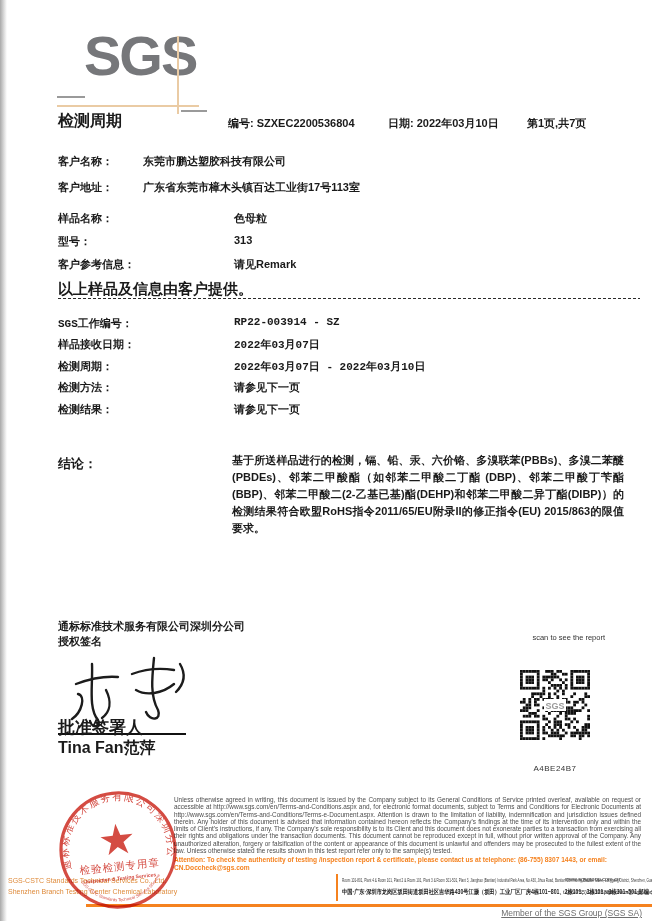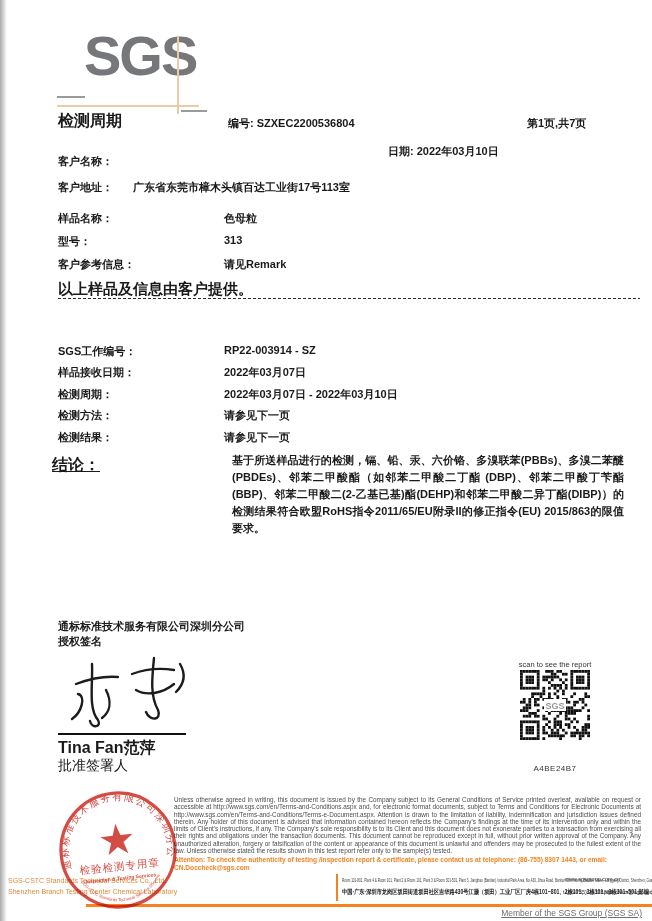--- a/index.html
+++ b/index.html
@@ -14,50 +14,50 @@
   .logo-text{left:84px;top:28px;font-size:56px;font-weight:bold;color:#76777a;
     letter-spacing:-2px;line-height:1;}
   .logo-gray-dash{left:57px;top:96px;width:28px;height:2px;background:#9a9a9a;}
   .logo-tan-h{left:57px;top:105px;width:142px;height:2px;background:#eacba4;}
   .logo-tan-v{left:177px;top:36px;width:2px;height:78px;background:#eacba4;}
   .logo-gray-dash2{left:181px;top:110px;width:26px;height:2px;background:#9a9a9a;}
   
   .report-title{left:58px;top:111px;font-size:16px;font-weight:bold;}
   .hdr{font-size:11px;font-weight:600;}
   .hdr-no{left:228px;top:116px;}
-  .hdr-date{left:388px;top:116px;margin-top:28px;}
+  .hdr-date{left:388px;top:116px;}
   .hdr-page{left:527px;top:116px;}
   
   .rows{display:flex;flex-direction:column;font-size:11px;font-weight:600;}
-  .rows .info-row{display:flex;}
+  .rows .info-row{display:flex;gap:10px;}
   #client-rows{left:58px;top:154px;}
   #client-rows .info-row{height:26px;}
   #client-rows .lbl{width:75px;}
   #sample-rows{left:58px;top:211px;}
   #sample-rows .info-row{height:23px;}
   #sample-rows .lbl{width:166px;}
-  #sgs-rows{left:58px;top:344px;}
+  #sgs-rows{left:58px;top:316px;font-family:Liberation Mono, monospace;}
   #sgs-rows .info-row{height:21.4px;}
   #sgs-rows .lbl{width:166px;}
   .client-note{left:58px;top:280px;font-size:15px;font-weight:600;}
   .dashed-sep{left:58px;top:298px;width:582px;height:1px;
     background:repeating-linear-gradient(90deg,#2b2b2b 0 3px,transparent 3px 5px);}
   
-  .concl-lbl{left:52px;top:455px;font-size:16px;font-weight:600;text-decoration:underline;}
+  .concl-lbl{left:58px;top:455px;font-size:13px;font-weight:600;}
   .concl-text{left:224px;top:452px;width:392px;font-size:11px;font-weight:600;
     line-height:17px;text-align:justify;margin-left:8px;}
   
   .sig-company{left:58px;top:619px;font-size:11px;font-weight:600;}
   .sig-auth{left:58px;top:634px;font-size:11px;font-weight:600;}
   .sig-svg{left:62px;top:650px;}
   .sig-line{left:58px;top:733px;width:128px;height:2px;background:#111;}
   .sig-name{left:58px;top:738px;font-size:16px;font-weight:700;}
-  .sig-role{left:58px;top:757px;font-size:14px;font-weight:400;}
-  
-  .qr-caption{left:505px;top:660px;width:100px;text-align:center;font-size:7.5px;color:#333;}
+  .sig-role{left:58px;top:716px;font-size:17px;font-weight:700;}
+  
+  .qr-caption{left:505px;top:633px;width:100px;text-align:right;font-size:7.5px;color:#333;}
   .qr-box{left:520px;top:670px;width:70px;height:70px;}
   .qr-code-text{left:505px;top:740px;width:100px;text-align:center;font-size:8px;color:#333;
     letter-spacing:.5px;margin-top:24px;}
   
   .disclaimer-block{left:174px;top:796px;width:467px;}
   .disclaimer{font-size:6.4px;line-height:7.3px;color:#4d4d4d;text-align:justify;margin:0;}
   .attention{font-size:6.6px;line-height:7.4px;font-weight:bold;margin:2px 0 0 0;}
   .co-en{left:8px;top:877px;font-size:7px;white-space:nowrap;}
   .co-branch{left:8px;top:888px;font-size:7px;white-space:nowrap;}
   .addr-divider{left:336px;top:874px;width:2px;height:27px;}
@@ -86,20 +86,21 @@
 <div class="abs logo-gray-dash2"></div>
 
 <div class="abs report-title">检测周期</div>
 <div class="abs hdr hdr-no">编号: SZXEC2200536804</div>
 <div class="abs hdr hdr-date">日期: 2022年03月10日</div>
 <div class="abs hdr hdr-page">第1页,共7页</div>
 
 <div id="client-rows" class="abs rows">
     <div class="info-row">
       <span class="lbl">客户名称：</span>
+      <span class="val">东莞市鹏达塑胶科技有限公司</span>
     </div>
     <div class="info-row">
       <span class="lbl">客户地址：</span>
       <span class="val">广东省东莞市樟木头镇百达工业街17号113室</span>
     </div>
   </div>
 <div id="sample-rows" class="abs rows">
     <div class="info-row">
       <span class="lbl">样品名称：</span>
       <span class="val">色母粒</span>

